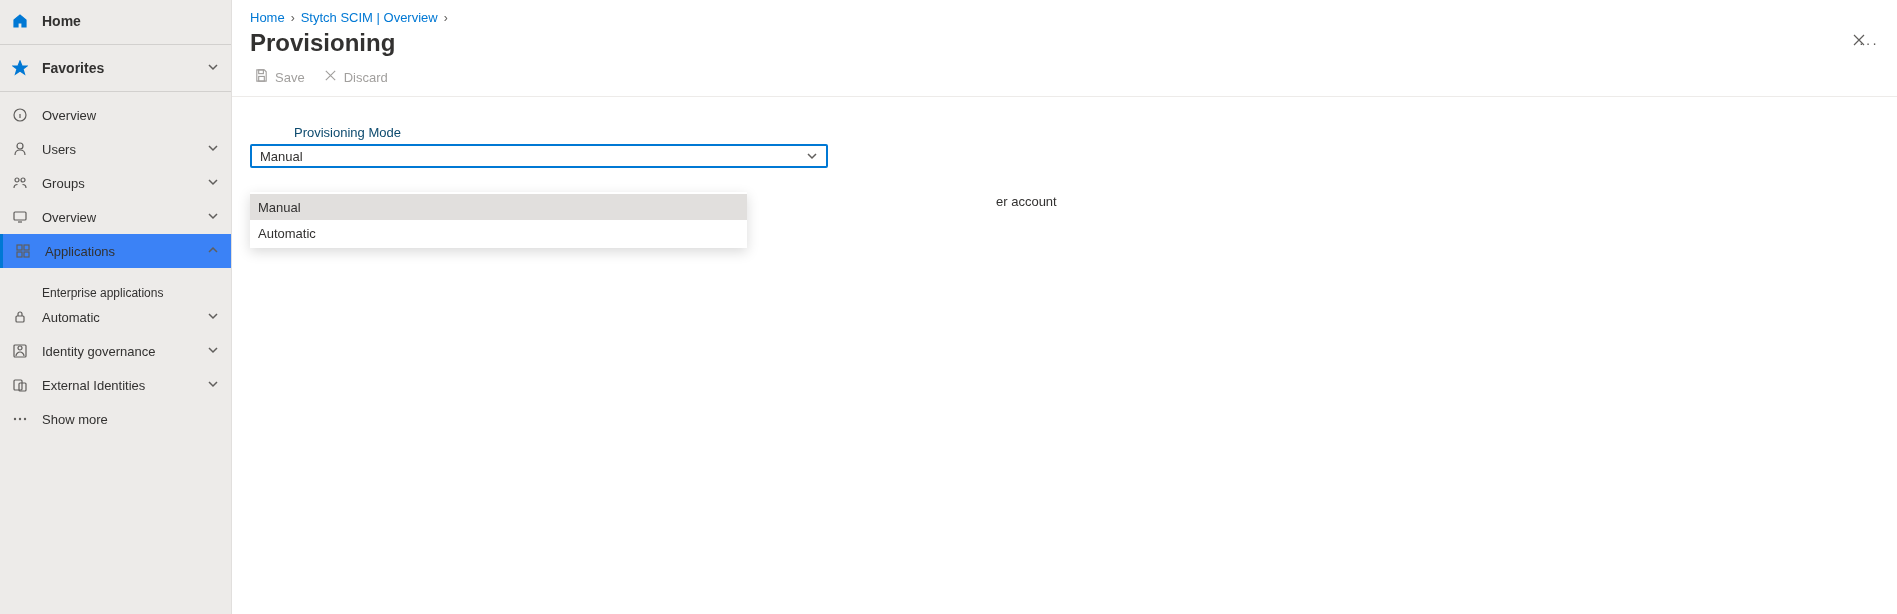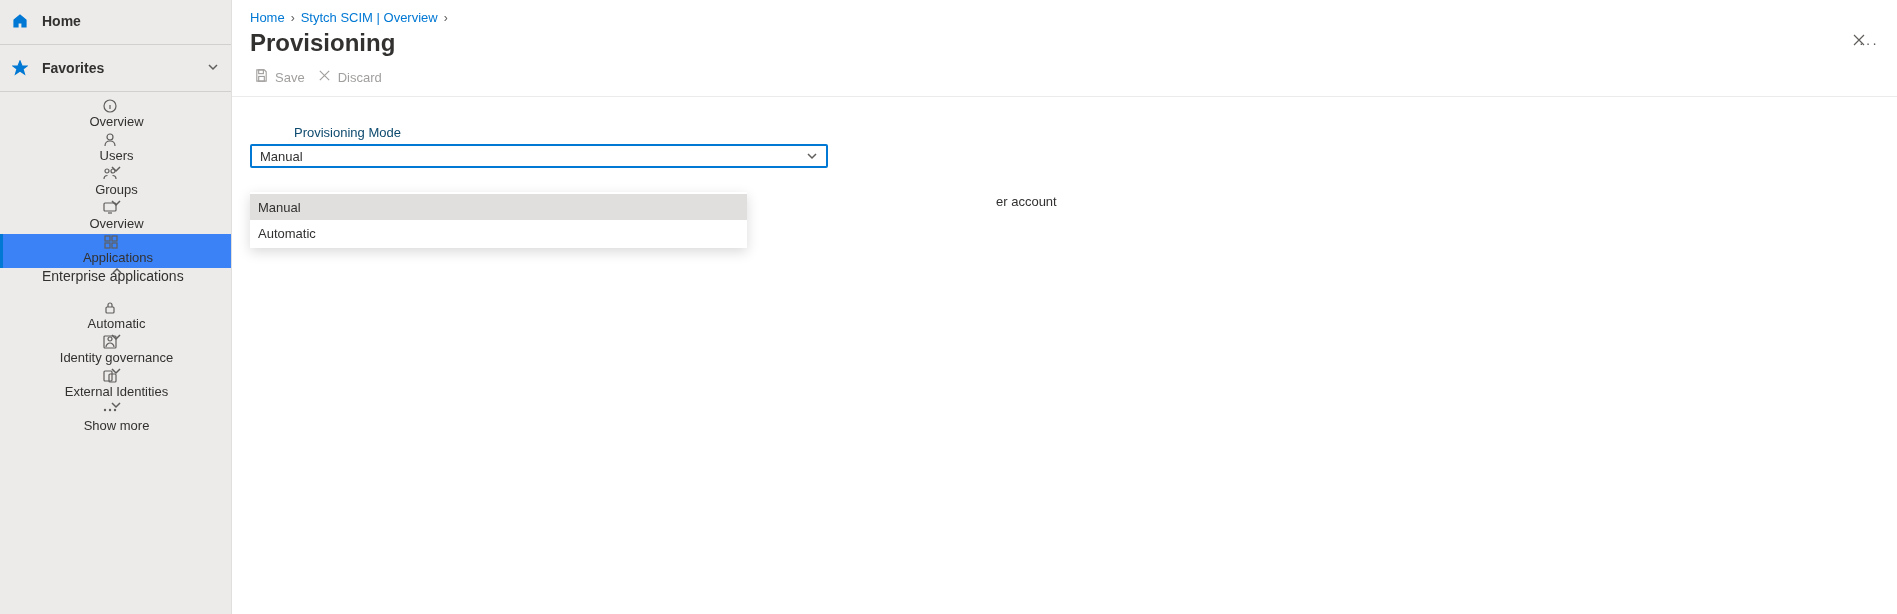--- a/index.html
+++ b/index.html
@@ -40,28 +40,28 @@
     color: #605e5c;
   }
   .side-item .side-icon svg { width: 16px; height: 16px; fill: none; stroke: currentColor; stroke-width: 1.2; }
   .side-item.home .side-icon { color: #0078d4; }
   .side-item.fav .side-icon { color: #0078d4; }
   .side-item.identity .side-icon { color: #0078d4; }
   .side-label { flex: 1; font-size: 13px; color: #323130; }
   .side-chev { width: 14px; height: 14px; color: #605e5c; }
   .side-chev svg { width: 12px; height: 12px; fill: none; stroke: currentColor; stroke-width: 1.5; }
   .side-sep { height: 1px; background: #d2d0ce; margin: 6px 0; }
-  .side-sub { padding-left: 42px; height: 32px; display: flex; align-items: flex-start; cursor: pointer; font-size: 14px; color: #323130;}
+  .side-sub { padding-left: 42px; height: 32px; display: flex; align-items: flex-end; cursor: pointer; font-size: 12px; color: #323130;}
   .side-item.selected {
     border-left: 3px solid #0078d4;
     padding-left: 9px;
     background: #3b82f6;
   }
   .side-item.identity-item { height: 38px; }
-  .side-item.child { padding-left: 12px; flex-direction: column; }
+  .side-item.child { padding-left: 12px; }
   .side-item .side-icon.dots { color: #605e5c; }
   .side-item .side-icon.dots svg { fill: currentColor; stroke: none; }
 
   
   .main {
     flex: 1;
     display: flex;
     flex-direction: column;
     position: relative;
   }
@@ -88,21 +88,21 @@
     right: 28px;
     width: 20px; height:20px;
     cursor: pointer;
     color: #605e5c;
     display: flex; align-items: center; justify-content: center;
   }
   .close-btn svg { width: 14px; height: 14px; stroke: currentColor; stroke-width:1.2; fill:none;}
   .toolbar {
     display: flex;
     align-items: center;
-    gap: 12px;
+    gap: 18px;
     padding: 3px 18px 10px 22px;
     border-bottom: 1px solid #edebe9;
   }
   .toolbar-btn {
     display: flex; align-items: center; gap: 6px;
     color: #a19f9d; cursor: pointer;
     font-size: 13px;
   }
   .toolbar-btn svg { width:15px; height:15px; stroke: currentColor; fill:none; stroke-width:1.2; }
   .content {

